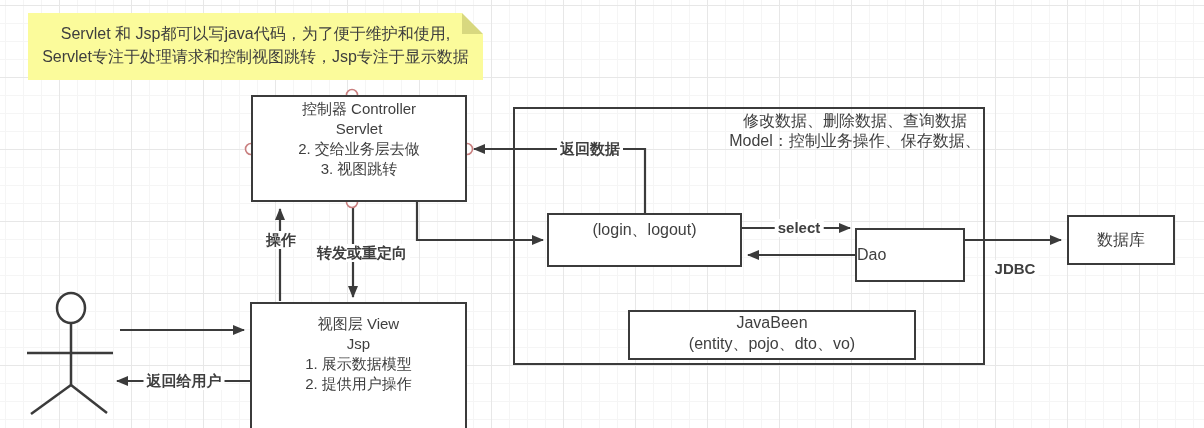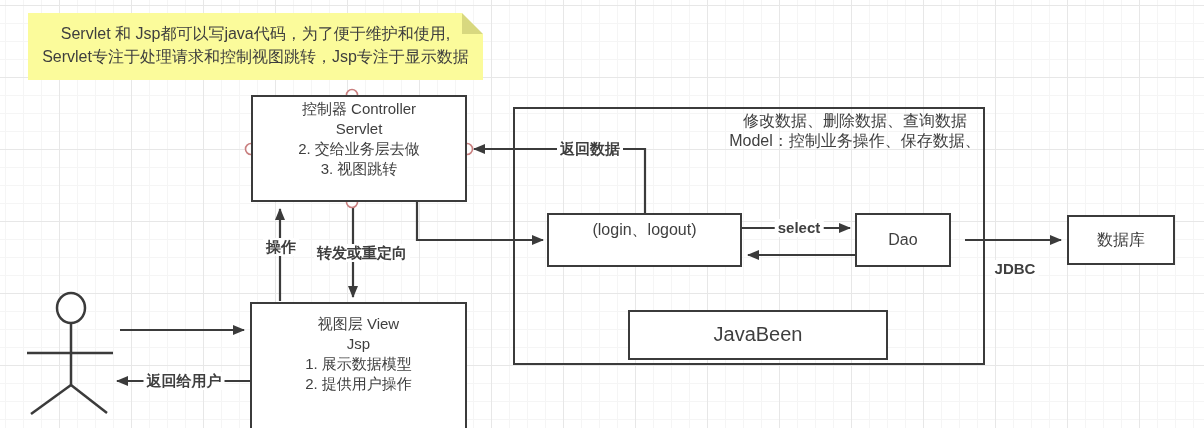--- a/index.html
+++ b/index.html
@@ -36,22 +36,22 @@
     position:absolute;background:#ffffff;padding:0 3px;font-size:15px;
     line-height:18px;white-space:nowrap;transform:translate(-50%,-50%);
     color:#3f3f3f;
     font-weight:bold;
   }
   .ctrl-box{left:251px;top:95px;width:216px;height:107px;font-size:15px;line-height:20px;padding-top:2px;}
   .view-box{left:250px;top:302px;width:217px;height:134px;font-size:15px;line-height:20px;padding-top:10px;}
   .model-box{left:513px;top:107px;width:472px;height:258px;background:transparent;}
   .model-title{position:absolute;left:720px;top:111px;width:270px;text-align:center;font-size:16px;line-height:20px;}
   .service-box{left:547px;top:213px;width:195px;height:54px;font-size:16px;line-height:21px;padding-top:4px;}
-  .dao-box{left:855px;top:213px;width:96px;height:54px;font-size:16px;display:flex;align-items:center;justify-content:center;}
-  .javabeen-box{left:628px;top:310px;width:260px;height:50px;font-size:20px;line-height:21px;padding-top:12px;}
+  .dao-box{left:855px;top:228px;width:110px;height:54px;font-size:16px;display:flex;align-items:center;}
+  .javabeen-box{left:628px;top:310px;width:288px;height:50px;font-size:16px;line-height:21px;padding-top:0;}
   .db-box{left:1067px;top:215px;width:108px;height:50px;font-size:16px;display:flex;align-items:center;justify-content:center;}
 </style>
 </head>
 <body>
 
 <div class="canvas">
 
   <div class="note">
     <div class="ln">Servlet 和 Jsp都可以写java代码，为了便于维护和使用,</div>
     <div class="ln">Servlet专注于处理请求和控制视图跳转，Jsp专注于显示数据</div>
@@ -116,26 +116,27 @@
   <div class="box service-box">
     <div class="ln">(login、logout)</div>
   </div>
 
   <div class="box dao-box">
     <span>Dao</span>
   </div>
 
   <div class="box javabeen-box">
     <div class="ln">JavaBeen</div>
+    <div class="ln">(entity、pojo、dto、vo)</div>
   </div>
 
   <div class="box db-box">
     <span>数据库</span>
   </div>
 
   <div class="edge-label" style="left:590px;top:149px;">返回数据</div>
-  <div class="edge-label" style="left:281px;top:247px;">操作</div>
+  <div class="edge-label" style="left:281px;top:240px;">操作</div>
   <div class="edge-label" style="left:362px;top:253px;">转发或重定向</div>
   <div class="edge-label" style="left:184px;top:381px;">返回给用户</div>
   <div class="edge-label" style="left:799px;top:228px;">select</div>
   <div class="edge-label" style="left:1015px;top:240px;margin-top:29px;">JDBC</div>
 
 </div>
 
 </body></html>

